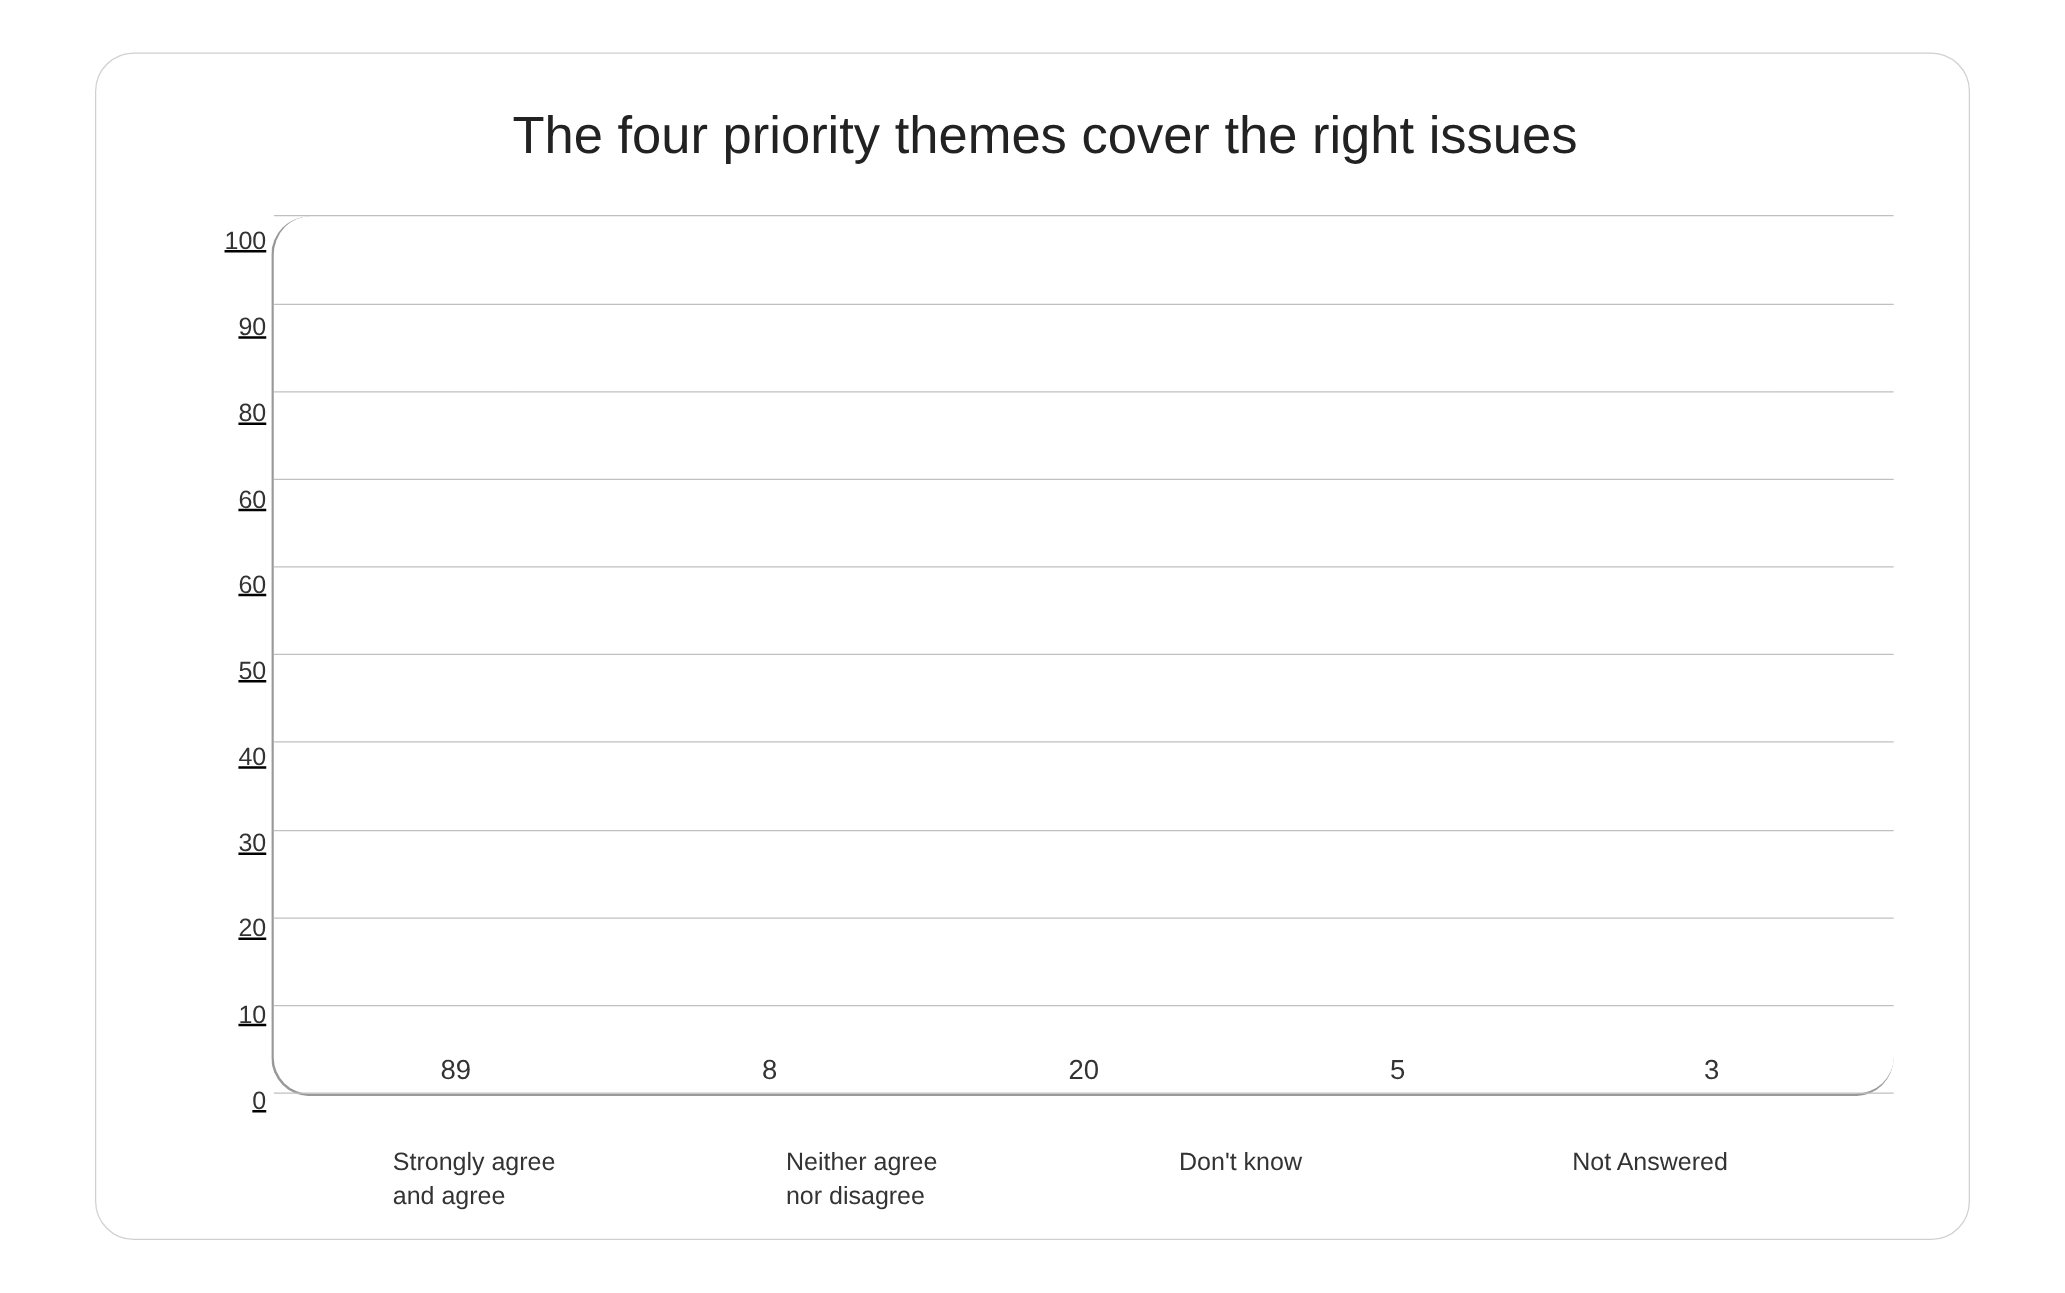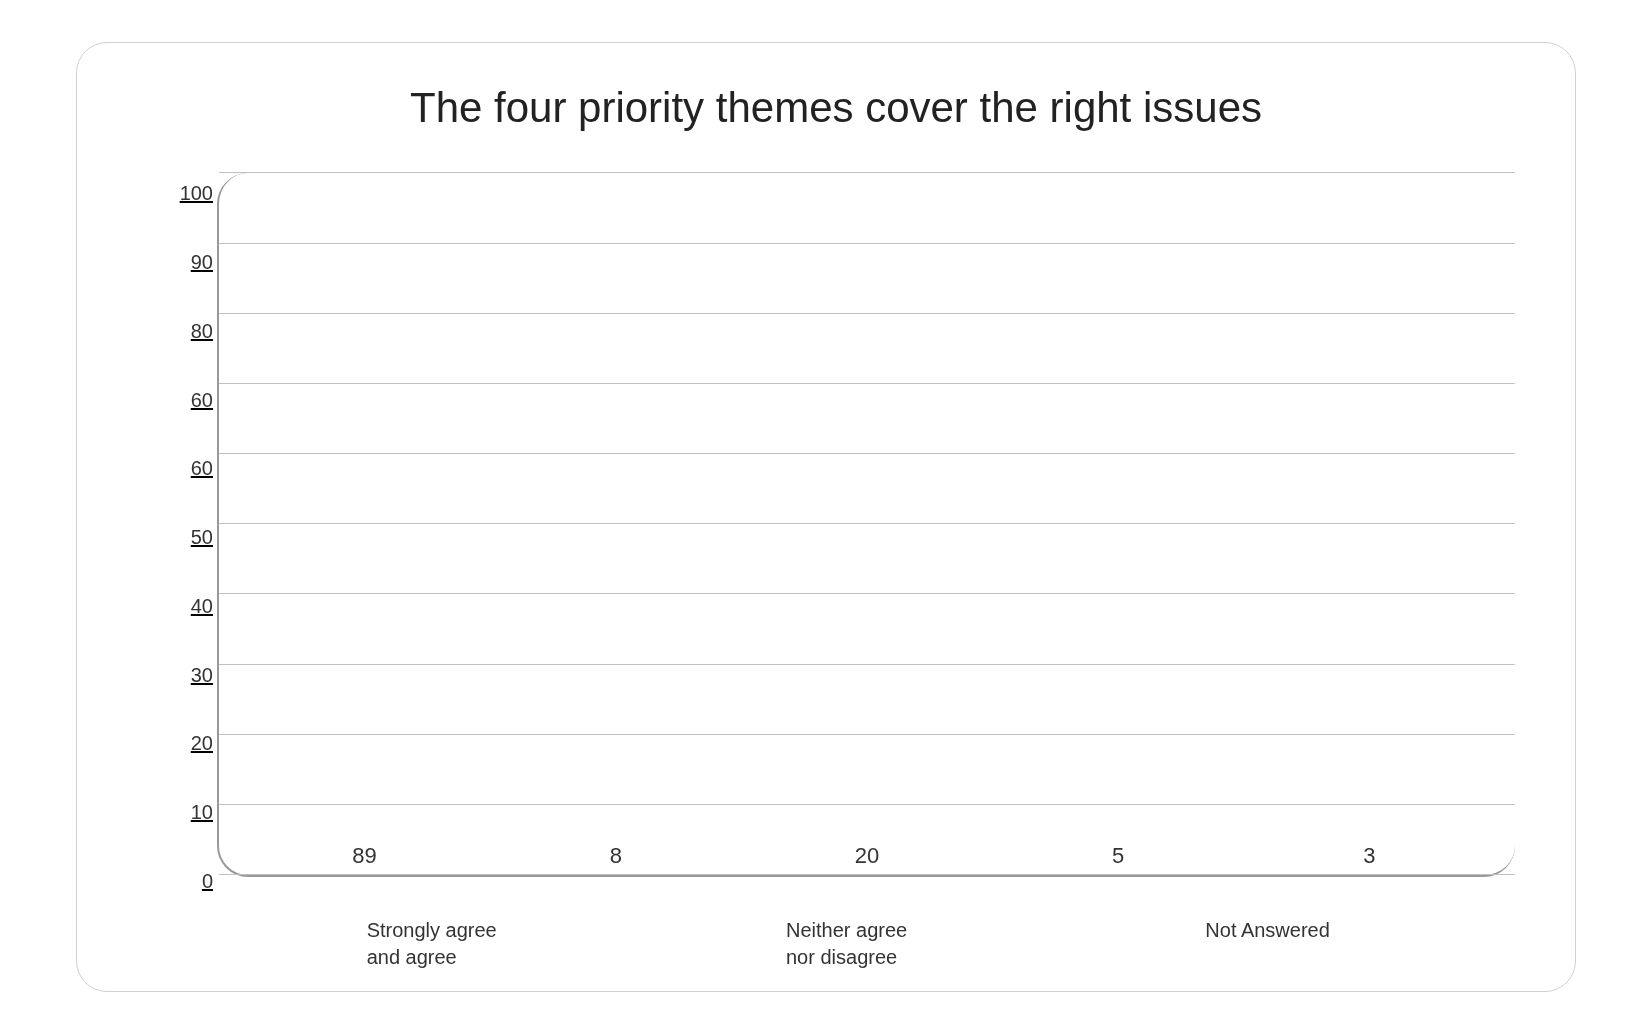--- a/index.html
+++ b/index.html
@@ -165,17 +165,18 @@
             </div>
             <div class="bar-group">
               <div class="bar-value">3</div>
               <div class="bar" style="height: 3%; background: rgb(68, 114, 196);"></div>
             </div>
           </div>
         </div>
       <div class="x-labels" id="x-labels-container">
           <div class="x-label">Strongly agree<br>and agree</div>
           <div class="x-label">Neither agree<br>nor disagree</div>
+          <div class="x-label">Don't know</div>
           <div class="x-label">Not Answered</div>
         </div>
     </div>
   </div>
 </div>
 
 </body></html>

